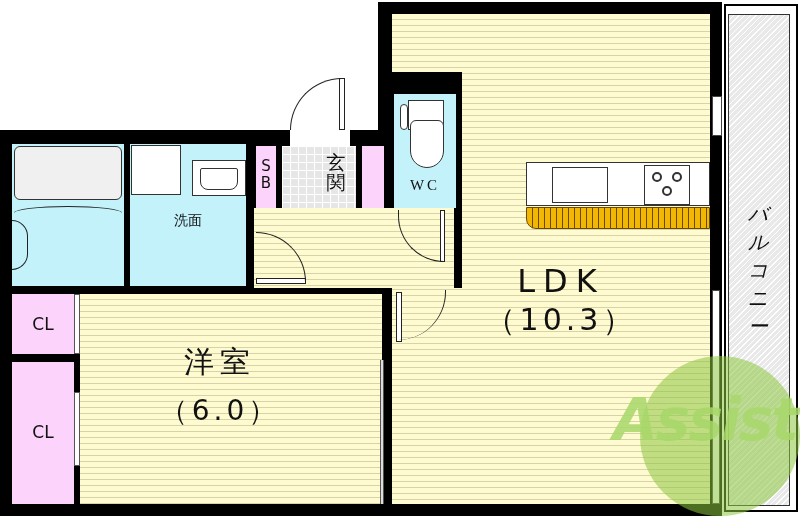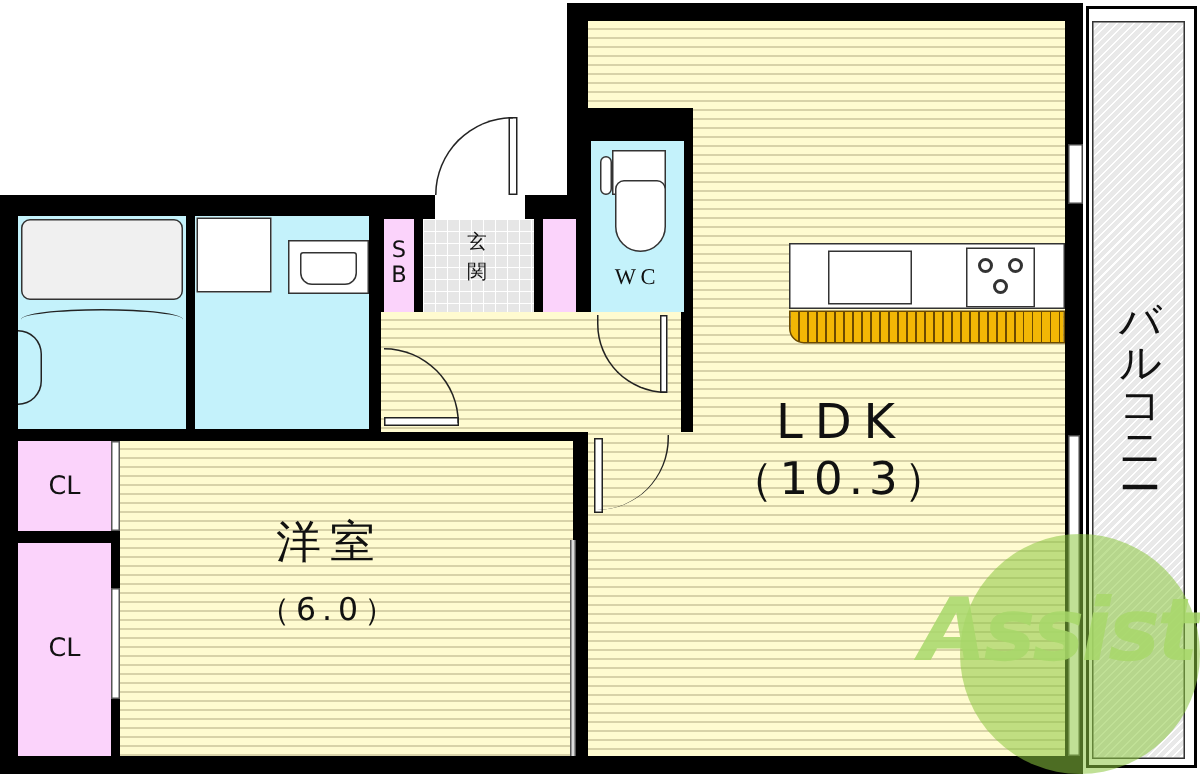--- a/index.html
+++ b/index.html
@@ -31,32 +31,33 @@
 <div class="abs wet" style="left:12px;top:144px;width:112px;height:142px;"></div>
 <div class="fixture" style="left:14px;top:146px;width:108px;height:54px;background:#f0f0f0;border-radius:6px;"></div>
 <div class="abs" style="left:14px;top:206px;width:108px;height:14px;border-top:1px solid #222;border-radius:50% 50% 0 0;"></div>
 <div class="abs" style="left:12px;top:220px;width:16px;height:50px;border:1px solid #222;border-left:none;border-radius:0 30px 30px 0;"></div>
 
 <div class="abs wet" style="left:130px;top:144px;width:116px;height:142px;"></div>
 <div class="fixture" style="left:131px;top:145px;width:50px;height:50px;"></div>
 <div class="fixture" style="left:192px;top:160px;width:54px;height:36px;"></div>
 <div class="fixture" style="left:200px;top:168px;width:38px;height:22px;border-radius:2px 2px 8px 8px;"></div>
 <div class="label" style="left:130px;top:212px;width:116px;font-size:14px;">
+  <div>洗面</div>
 </div>
 <div class="door-leaf" style="left:256px;top:278px;width:50px;height:6px;"></div>
 <div class="door-arc" style="left:256px;top:232px;width:50px;height:50px;border-left:none;border-bottom:none;border-radius:0 50px 0 0;"></div>
 
 <div class="abs closet" style="left:256px;top:146px;width:20px;height:62px;"></div>
 <div class="label" style="left:256px;top:158px;width:20px;font-size:15px;line-height:17px;">
   <div>S</div>
   <div>B</div>
 </div>
 
 <div class="abs tile" style="left:282px;top:146px;width:74px;height:62px;"></div>
-<div class="label" style="left:306px;top:152px;width:24px;font-size:13px;line-height:20px;white-space:normal;word-break:break-all;">玄関</div>
+<div class="label" style="left:324px;top:152px;width:24px;font-size:19px;line-height:20px;white-space:normal;word-break:break-all;">玄関</div>
 <div class="abs" style="left:290px;top:128px;width:60px;height:18px;background:#fff;"></div>
 <div class="door-leaf" style="left:339px;top:78px;width:6px;height:52px;"></div>
 <div class="door-arc" style="left:290px;top:78px;width:52px;height:52px;border-right:none;border-bottom:none;border-radius:52px 0 0 0;"></div>
 
 <div class="abs closet" style="left:362px;top:146px;width:22px;height:62px;"></div>
 
 <div class="abs wet" style="left:394px;top:94px;width:62px;height:114px;"></div>
 <div class="fixture" style="left:408px;top:100px;width:36px;height:30px;"></div>
 <div class="fixture" style="left:410px;top:120px;width:34px;height:48px;border-radius:6px 6px 17px 17px;"></div>
 <div class="fixture" style="left:400px;top:104px;width:8px;height:26px;border-radius:4px;"></div>
@@ -74,29 +75,29 @@
 <div class="abs" style="left:672px;top:172px;width:10px;height:10px;border:2px solid #333;border-radius:50%;"></div>
 <div class="abs" style="left:662px;top:186px;width:10px;height:10px;border:2px solid #333;border-radius:50%;"></div>
 <div class="abs" style="left:526px;top:207px;width:184px;height:22px;background:repeating-linear-gradient(90deg,#f2b705 0 5px,#6b4a00 5px 6px);border:1px solid #6b4a00;border-radius:0 0 0 10px;"></div>
 
 <div class="label" style="left:476px;top:262px;width:170px;font-size:32px;letter-spacing:8px;">LDK</div>
 <div class="label" style="left:476px;top:302px;width:170px;font-size:30px;letter-spacing:4px;">（10.3）</div>
 
 <div class="abs floor" style="left:80px;top:294px;width:302px;height:210px;"></div>
 <div class="abs" style="left:380px;top:360px;width:4px;height:144px;background:#ddd;border-left:1px solid #555;border-right:1px solid #555;"></div>
 <div class="label" style="left:120px;top:344px;width:200px;font-size:30px;letter-spacing:6px;">洋室</div>
-<div class="label" style="left:120px;top:394px;width:200px;font-size:21px;letter-spacing:4px;">（6.0）</div>
+<div class="label" style="left:120px;top:394px;width:200px;font-size:28px;letter-spacing:4px;">（6.0）</div>
 
 <div class="abs closet" style="left:12px;top:294px;width:62px;height:60px;"></div>
 <div class="label" style="left:12px;top:314px;width:62px;font-size:17px;">CL</div>
 <div class="abs" style="left:74px;top:294px;width:6px;height:60px;background:#fff;border:1px solid #555;"></div>
 <div class="abs closet" style="left:12px;top:362px;width:62px;height:142px;"></div>
 <div class="label" style="left:12px;top:422px;width:62px;font-size:17px;">CL</div>
 <div class="abs" style="left:74px;top:392px;width:6px;height:74px;background:#fff;border:1px solid #555;"></div>
 
 <div class="abs" style="left:724px;top:4px;width:74px;height:508px;border:2px solid #000;background:#fff;"></div>
 <div class="abs balcony" style="left:728px;top:14px;width:62px;height:492px;border:1px solid #333;"></div>
 <div class="abs" style="left:712px;top:290px;width:8px;height:214px;background:#fff;border:1px solid #444;"></div>
 <div class="abs" style="left:712px;top:96px;width:10px;height:40px;background:#fff;border:1px solid #444;"></div>
-<div class="label" style="left:746px;top:200px;width:24px;font-size:28px;line-height:28px;white-space:normal;word-break:break-all;">バルコニー</div>
+<div class="label" style="left:746px;top:200px;width:24px;font-size:20px;line-height:28px;white-space:normal;word-break:break-all;font-style:italic;">バルコニー</div>
 
 <div class="abs" style="left:640px;top:356px;width:160px;height:160px;border-radius:50%;background:#8cc63f;opacity:0.55;"></div>
 <div class="label" style="left:610px;top:386px;width:190px;font-size:58px;font-weight:bold;font-style:italic;color:#a8d86a;opacity:0.85;letter-spacing:-2px;">Assist</div>
 
 </body></html>

